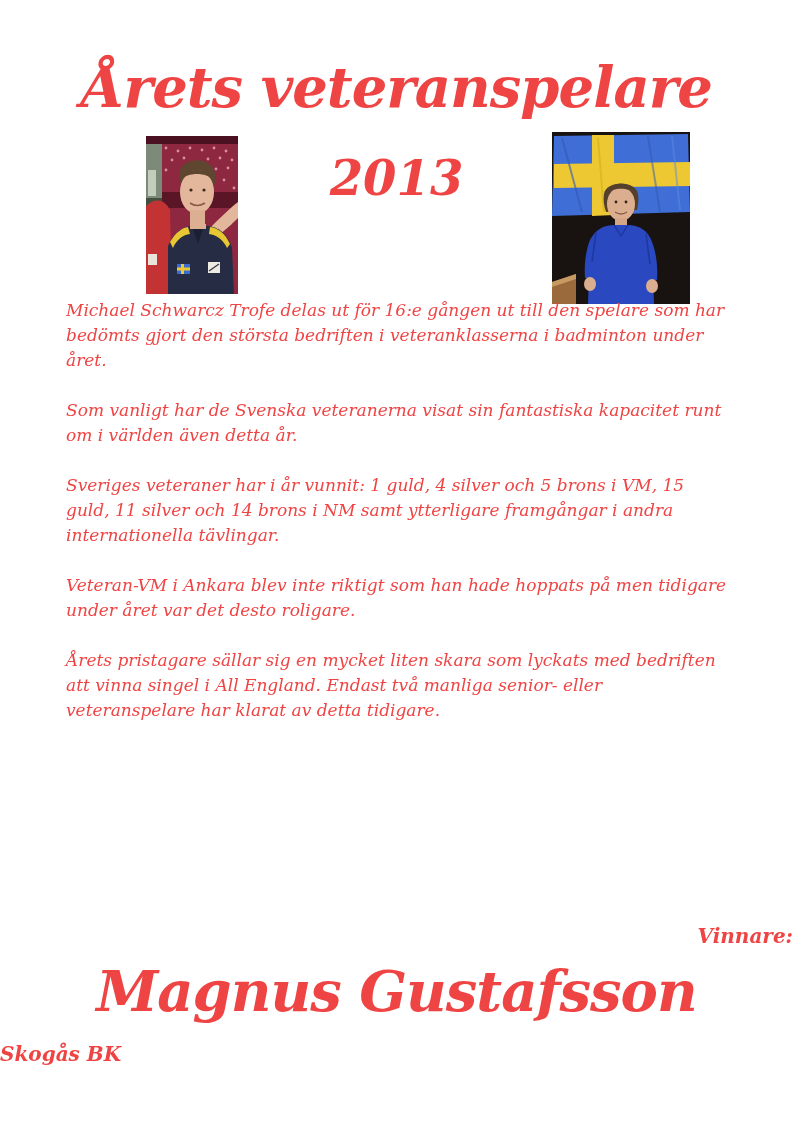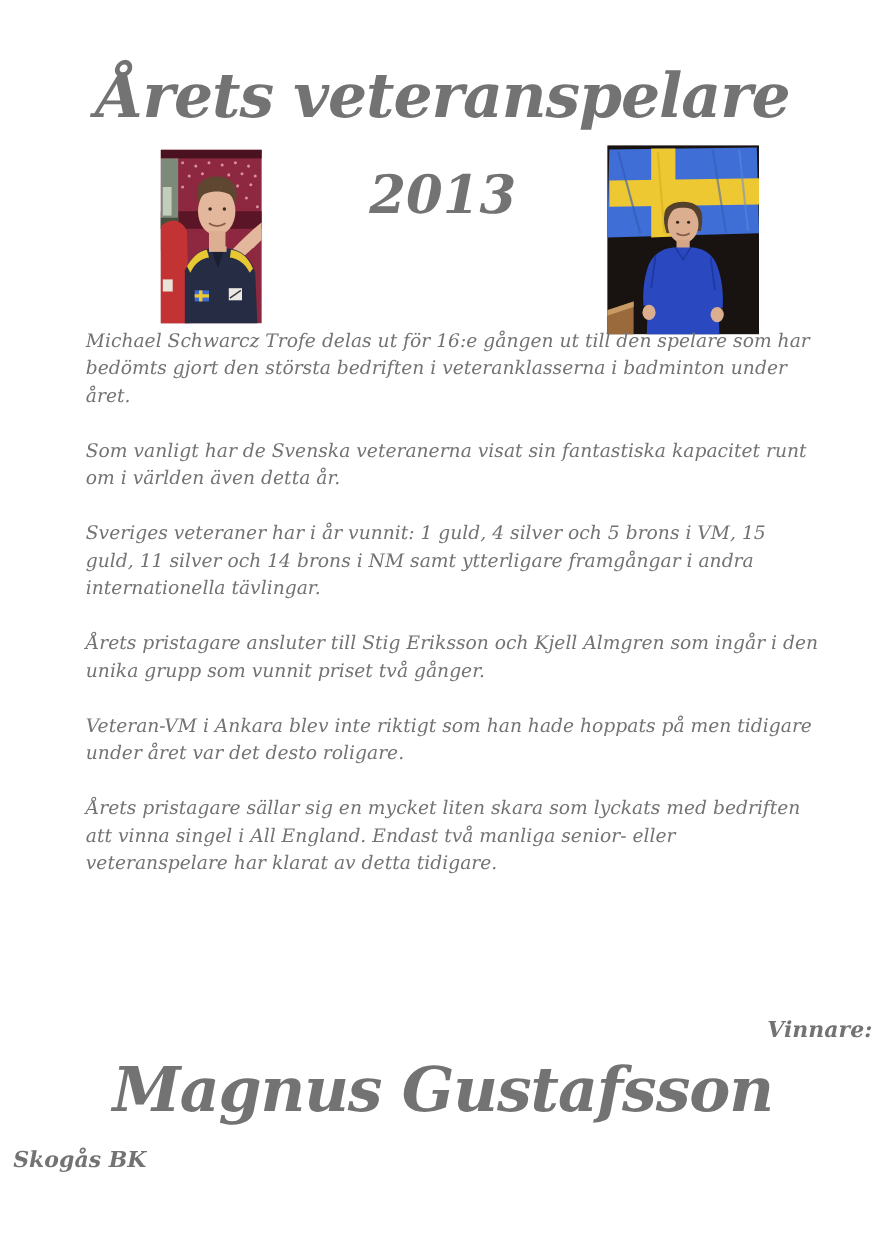--- a/index.html
+++ b/index.html
@@ -11,22 +11,21 @@
     position: relative;
     width: 793px;
     height: 1122px;
     background: #ffffff;
     overflow: hidden;
     font-family: "DejaVu Serif", serif;
     color: #15151d;
   }
   .script {
     font-style: italic;
-    color: #737373;
-    margin-left: 12px;
+    color: #ef4444;
   }
   .title-main {
     position: absolute;
     top: 54px;
     left: 0;
     right: 0;
     text-align: center;
     font-size: 56px;
     font-weight: bold;
     letter-spacing: -1px;
@@ -225,21 +224,20 @@
         <ellipse cx="100" cy="154" rx="6" ry="7" fill="#dcae90"></ellipse>
       </g>
     </svg>
   </div>
 
 
   <div class="body-text script">
     <p>Michael Schwarcz Trofe delas ut för 16:e gången ut till den spelare som har bedömts gjort den största bedriften i veteranklasserna i badminton under året.</p>
     <p>Som vanligt har de Svenska veteranerna visat sin fantastiska kapacitet runt om i världen även detta år.</p>
     <p>Sveriges veteraner har i år vunnit: 1 guld, 4 silver och 5 brons i VM, 15 guld, 11 silver och 14 brons i NM samt ytterligare framgångar i andra internationella tävlingar.</p>
-    <p>Årets pristagare ansluter till Stig Eriksson och Kjell Almgren som ingår i den unika grupp som vunnit priset två gånger.</p>
     <p>Veteran-VM i Ankara blev inte riktigt som han hade hoppats på men tidigare under året var det desto roligare.</p>
     <p>Årets pristagare sällar sig en mycket liten skara som lyckats med bedriften att vinna singel i All England. Endast två manliga senior- eller veteranspelare har klarat av detta tidigare.</p>
   </div>
 
   <div class="script winner-heading">Vinnare:</div>
   <div class="script winner-name">Magnus Gustafsson</div>
   <div class="script winner-club">Skogås BK</div>
 
 </div>
 

